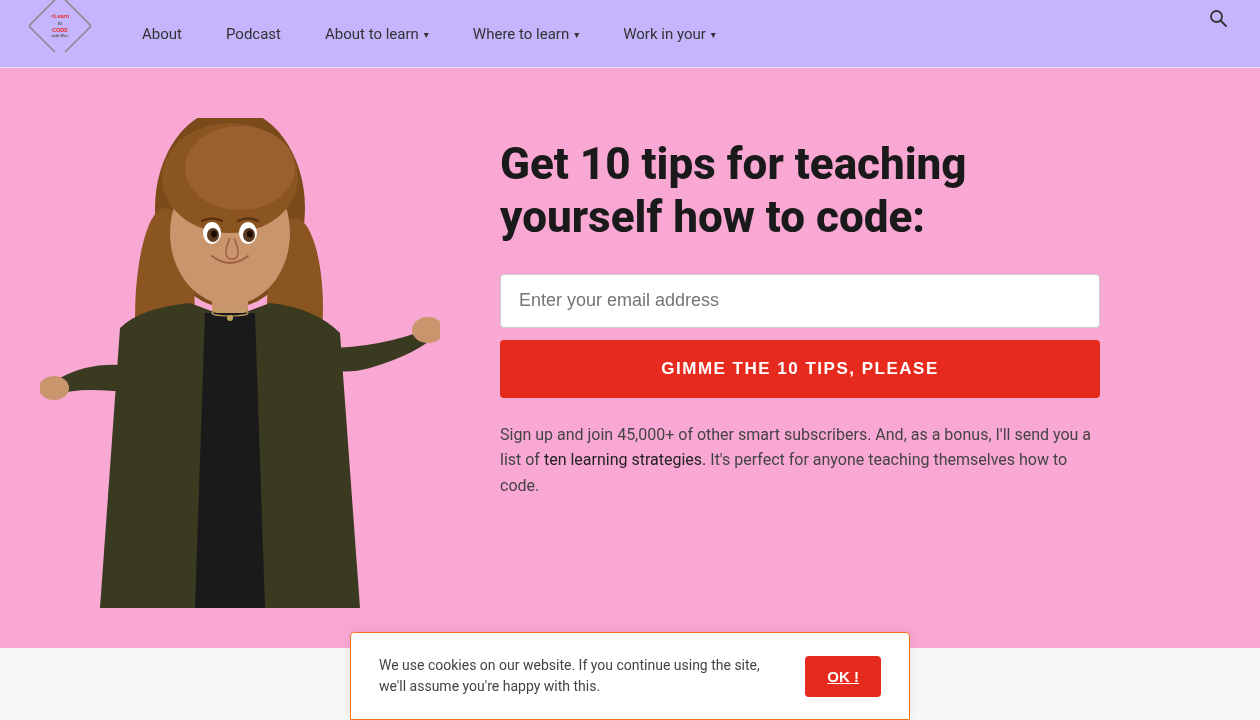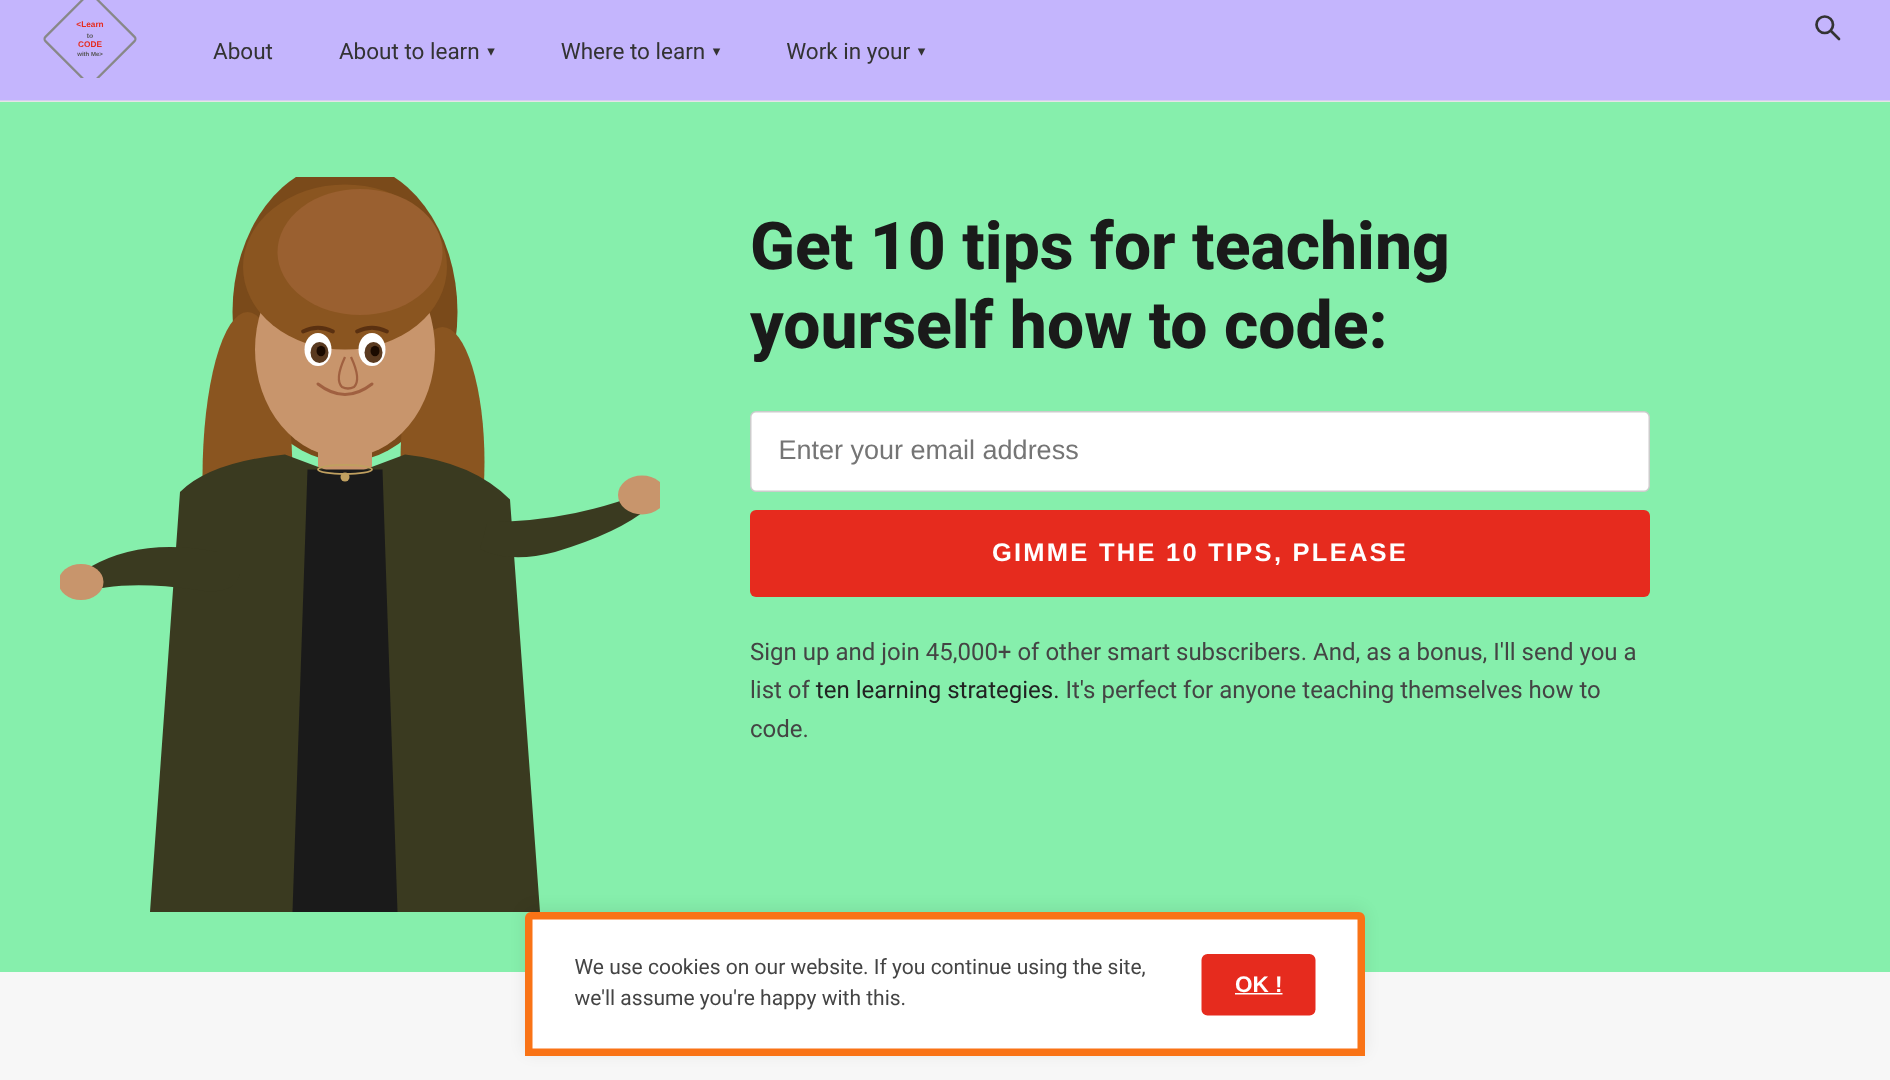--- a/index.html
+++ b/index.html
@@ -66,21 +66,21 @@
       cursor: pointer;
       color: #333;
     }
 
     
     .hero {
       display: flex;
       align-items: flex-start;
       min-height: 580px;
       padding: 40px 0 0 0;
-      background: #86efac;
+      background: #f9a8d4;
       overflow: hidden;
       position: relative;
     }
 
     .hero-image-area {
       width: 480px;
       flex-shrink: 0;
       display: flex;
       align-items: flex-end;
       justify-content: center;
@@ -142,26 +142,26 @@
     }
 
     .hero-subtext strong {
       font-weight: 400;
       color: #222;
     }
 
     
     .cookie-banner {
       position: fixed;
-      bottom: 16px;
+      bottom: 0;
       left: 50%;
       transform: translateX(-50%);
       width: 560px;
       background: #fff;
-      border: 5px solid #f97316;
+      border: 1px solid #f97316;
       border-radius: 4px 4px 0 0;
       padding: 22px 28px;
       display: flex;
       align-items: center;
       justify-content: space-between;
       gap: 20px;
       box-shadow: 0 -2px 12px rgba(0,0,0,0.08);
       z-index: 100;
     }
 
@@ -201,20 +201,21 @@
           <text x="0" y="-1" text-anchor="middle" font-size="4.5" font-weight="600" fill="#555" font-family="Arial, sans-serif">to</text>
           <text x="0" y="5.5" text-anchor="middle" font-size="5.5" font-weight="800" fill="#e62b1e" font-family="Arial, sans-serif">CODE</text>
           <text x="0" y="11" text-anchor="middle" font-size="4" font-weight="600" fill="#555" font-family="Arial, sans-serif">with Me&gt;</text>
         </g>
       </g>
     </svg>
   </div>
 
   <div class="nav-links">
     <a class="nav-item">About</a>
+    <a class="nav-item">Podcast</a>
     <a class="nav-item">
       <span>About to learn</span>
       <span class="chevron">▾</span>
     </a>
     <a class="nav-item">
       <span>Where to learn</span>
       <span class="chevron">▾</span>
     </a>
     <a class="nav-item">
       <span>Work in your</span>

